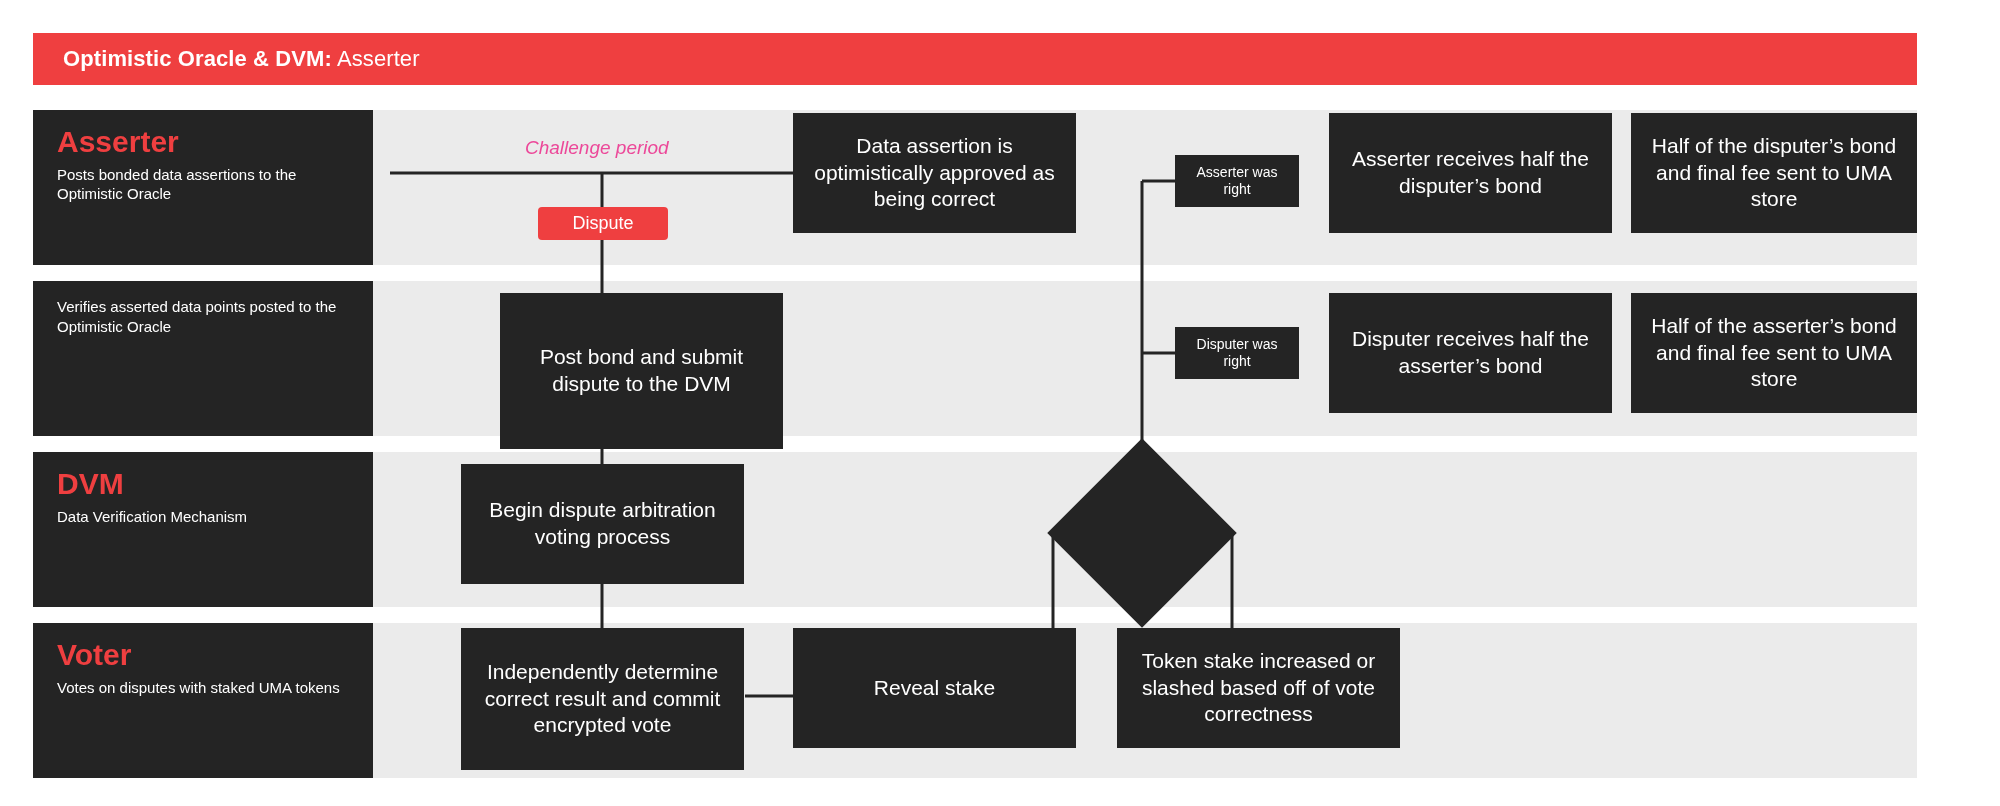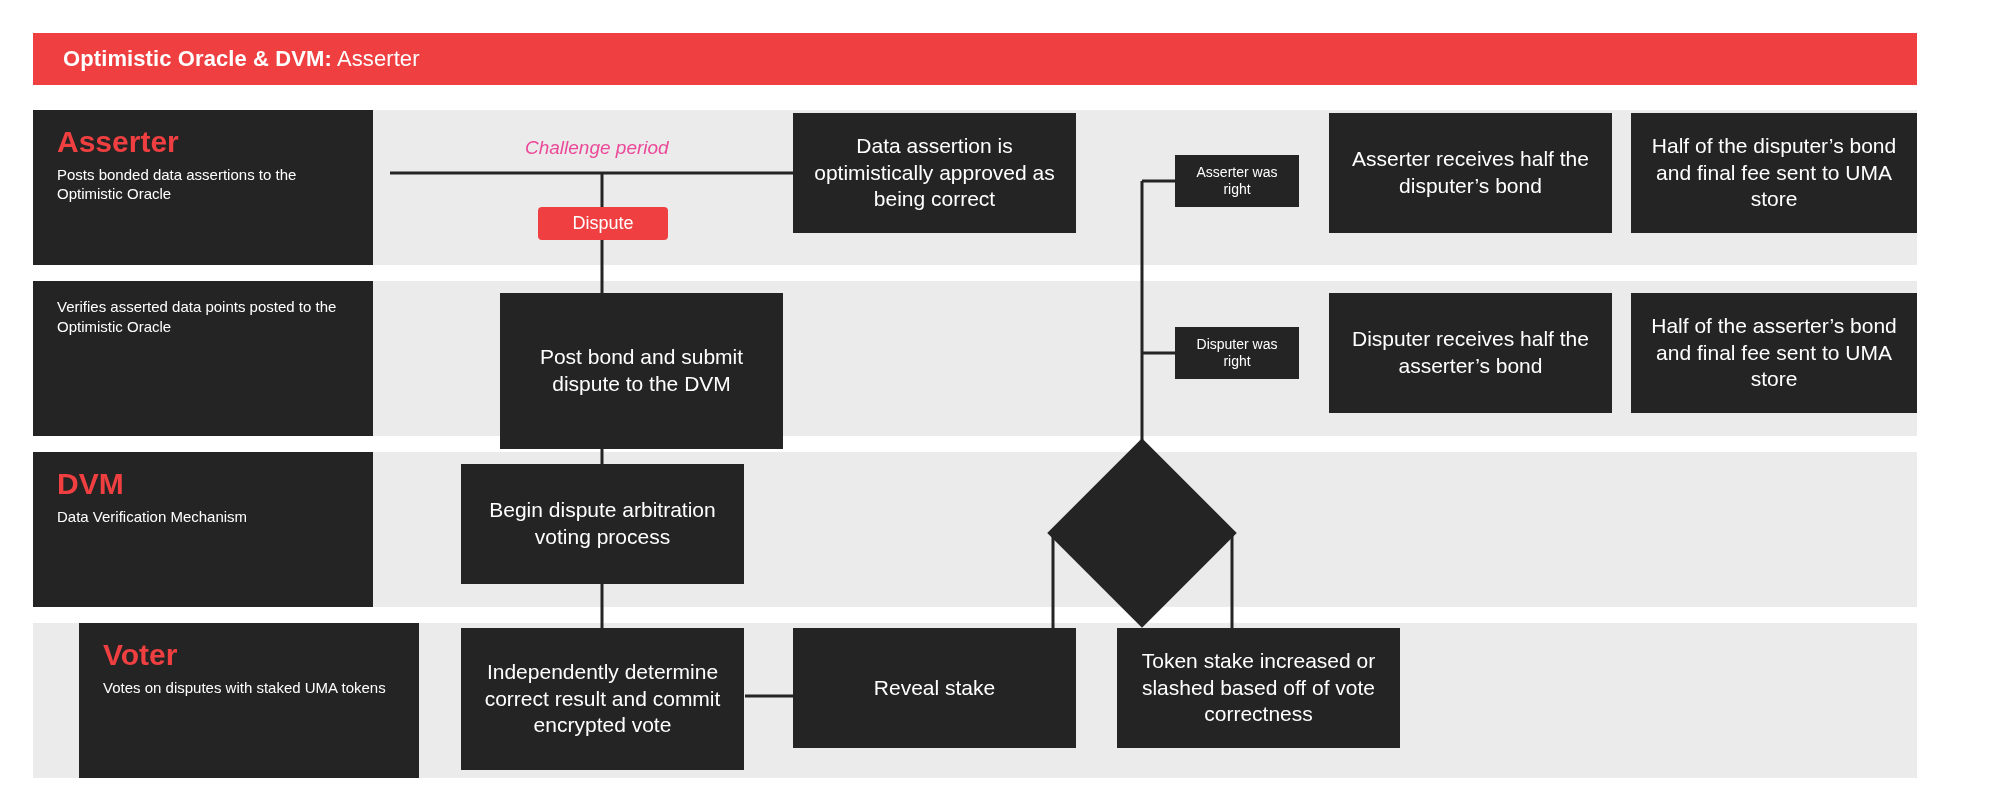--- a/index.html
+++ b/index.html
@@ -166,21 +166,21 @@
     <div class="lane-title">Asserter</div>
     <div class="lane-desc">Posts bonded data assertions to the Optimistic Oracle</div>
   </div>
   <div class="lane-label" style="top:281px; height:155px;">
     <div class="lane-desc">Verifies asserted data points posted to the Optimistic Oracle</div>
   </div>
   <div class="lane-label" style="top:452px; height:155px;">
     <div class="lane-title">DVM</div>
     <div class="lane-desc">Data Verification Mechanism</div>
   </div>
-  <div class="lane-label" style="top:623px; height:155px;margin-left:46px;">
+  <div class="lane-label" style="top:623px; height:155px;">
     <div class="lane-title">Voter</div>
     <div class="lane-desc">Votes on disputes with staked UMA tokens</div>
   </div>
 
   <div class="caption" style="left:525px; top:137px;">Challenge period</div>
   <div class="pill" style="left:538px; top:207px; width:130px; height:33px;">Dispute</div>
 
   <div class="node" style="left:793px; top:113px; width:283px; height:120px;">Data assertion is optimistically approved as being correct</div>
 
   <div class="node small" style="left:1175px; top:155px; width:124px; height:52px;">Asserter was right</div>

